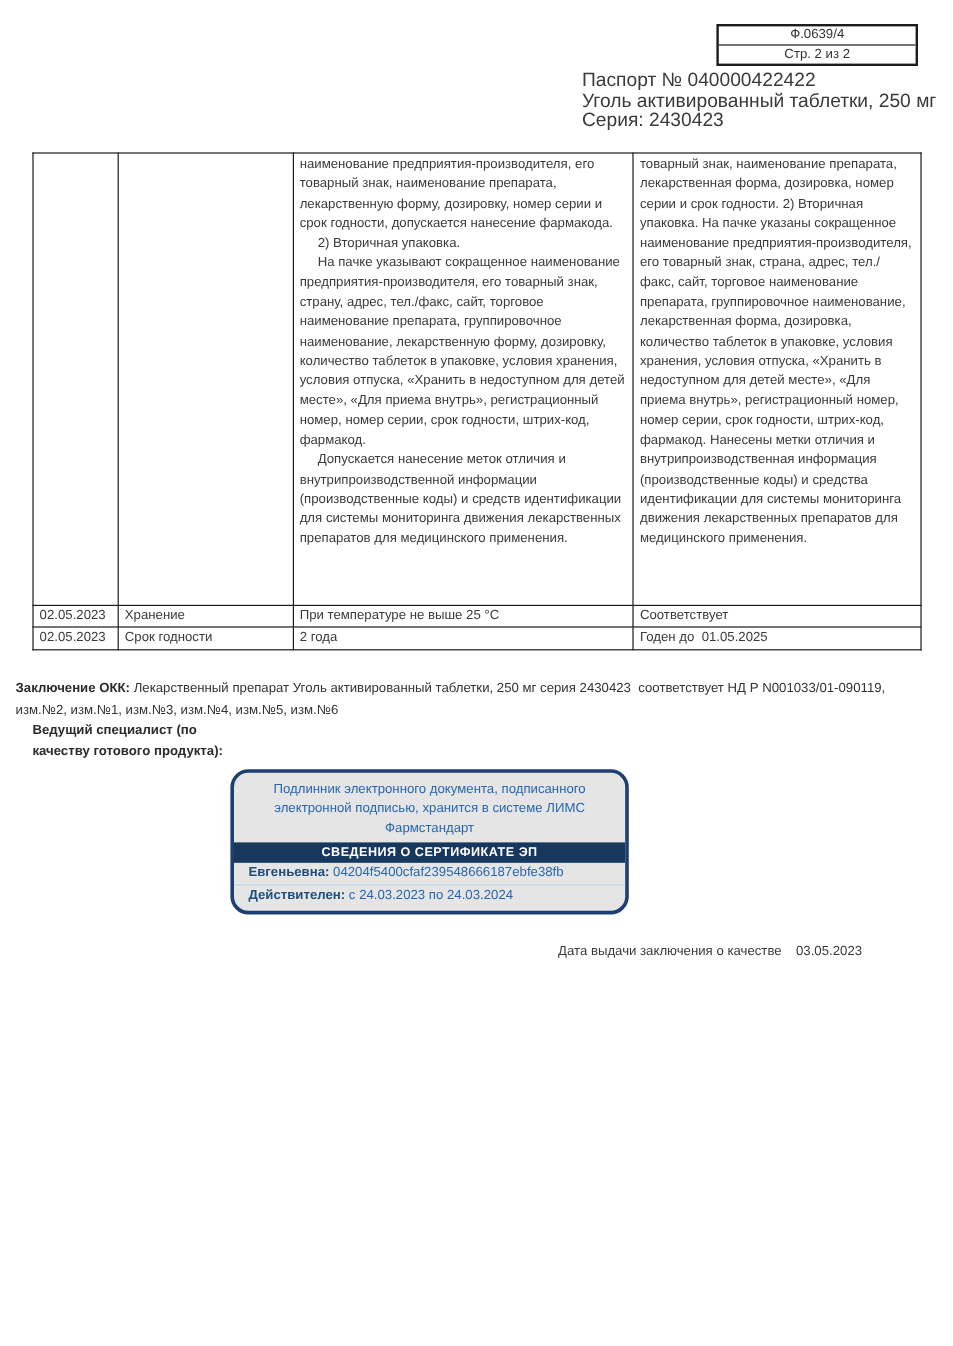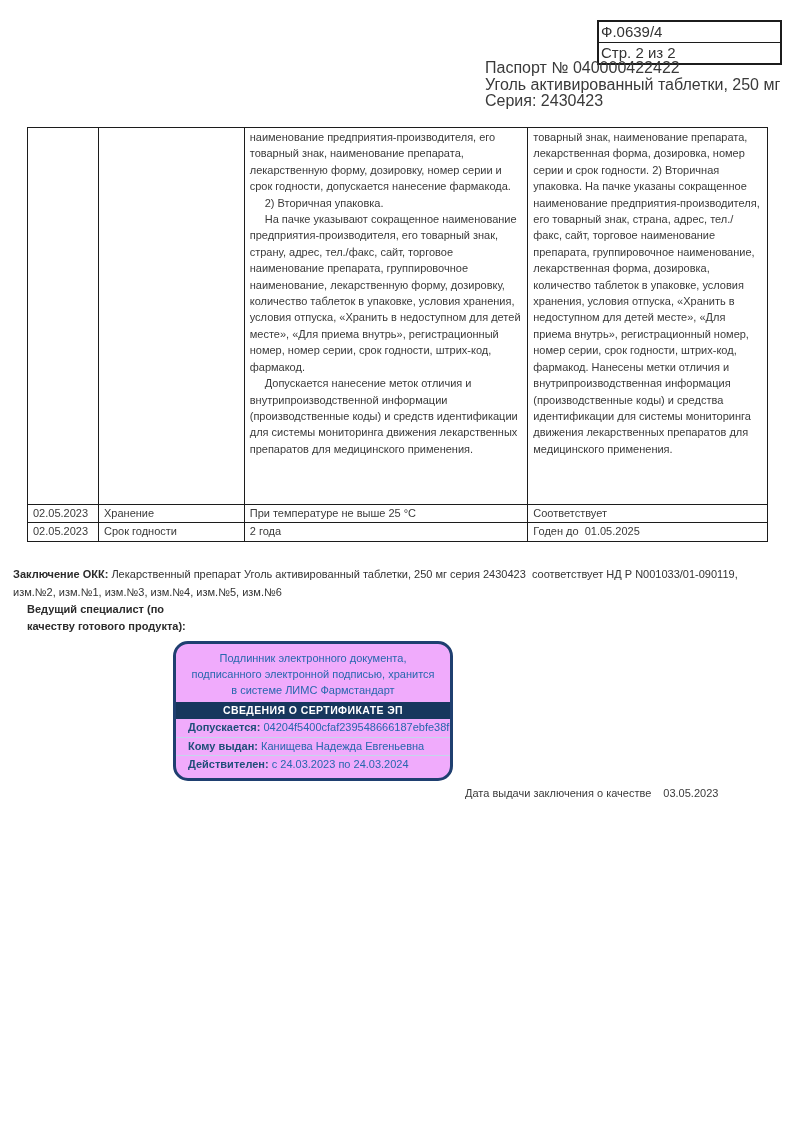--- a/index.html
+++ b/index.html
@@ -13,24 +13,24 @@
     width: 794px;
     height: 1122px;
     background: #ffffff;
     overflow: hidden;
   }
 
   
   .form-box {
     position: absolute;
     left: 597px; top: 20px;
-    width: 185px;
+    width: 168px;
     border: 2px solid #1c1c1c;
-    font-size: 15px;
-    text-align: left;
+    font-size: 11px;
+    text-align: center;
     color: #333333;
   }
   .form-box-row { padding: 1px 2px 2px; }
   .form-box-row + .form-box-row { border-top: 1.5px solid #1c1c1c; }
 
   
   .passport-info {
     position: absolute;
     left: 485px; top: 60px;
     font-size: 16px;
@@ -79,25 +79,25 @@
     width: 172px;
     font-weight: bold;
     font-size: 11px;
     line-height: 17px;
     color: #2b2b2b;
   }
 
   
   .stamp {
     position: absolute;
-    left: 173px; top: 641px;
-    width: 280px;
+    left: 192px; top: 641px;
+    width: 332px;
     border: 3.5px solid #1f3f70;
     border-radius: 15px;
-    background: #f0abfc;
+    background: #e5e5e5;
     overflow: hidden;
   }
   .stamp-head {
     padding: 6px 14px 4px;
     text-align: center;
     font-size: 11px;
     line-height: 16px;
     color: #2767ae;
   }
   .stamp-band {
@@ -176,21 +176,20 @@
     </tbody>
   </table>
 
   <div class="conclusion keep-sp"><b>Заключение ОКК:</b><span> Лекарственный препарат Уголь активированный таблетки, 250 мг серия 2430423  соответствует НД Р N001033/01-090119, изм.№2, изм.№1, изм.№3, изм.№4, изм.№5, изм.№6</span></div>
 
   <div class="specialist">Ведущий специалист (по качеству готового продукта):</div>
 
   <div class="stamp">
     <div class="stamp-head">Подлинник электронного документа, подписанного электронной подписью, хранится в системе ЛИМС Фармстандарт</div>
     <div class="stamp-band">СВЕДЕНИЯ О СЕРТИФИКАТЕ ЭП</div>
-    <div class="stamp-row"><span class="lbl">Допускается:</span> <span>04204f5400cfaf239548666187ebfe38fb</span></div>
-    <div class="stamp-row"><span class="lbl">Кому выдан:</span> <span>Канищева Надежда Евгеньевна</span></div>
+    <div class="stamp-row"><span class="lbl">Евгеньевна:</span> <span>04204f5400cfaf239548666187ebfe38fb</span></div>
     <div class="stamp-row"><span class="lbl">Действителен:</span> <span>с 24.03.2023 по 24.03.2024</span></div>
     <div class="stamp-pad-bottom"></div>
   </div>
 
   <div class="issue-date"><span>Дата выдачи заключения о качестве</span><span class="date">03.05.2023</span></div>
 
 </div>
 
 </body></html>

